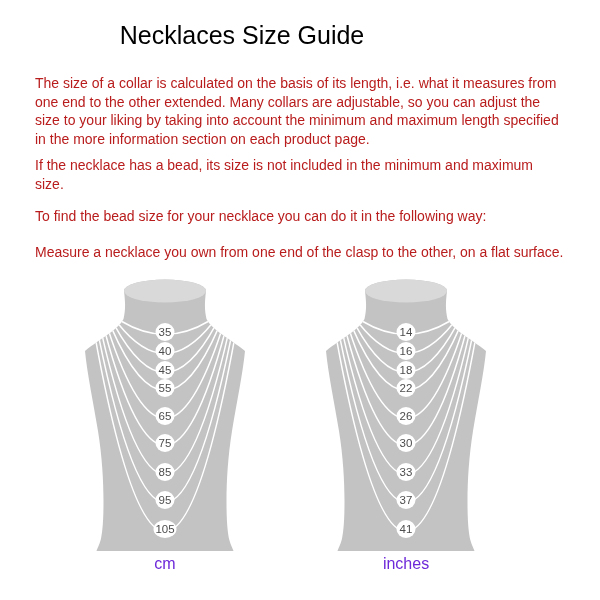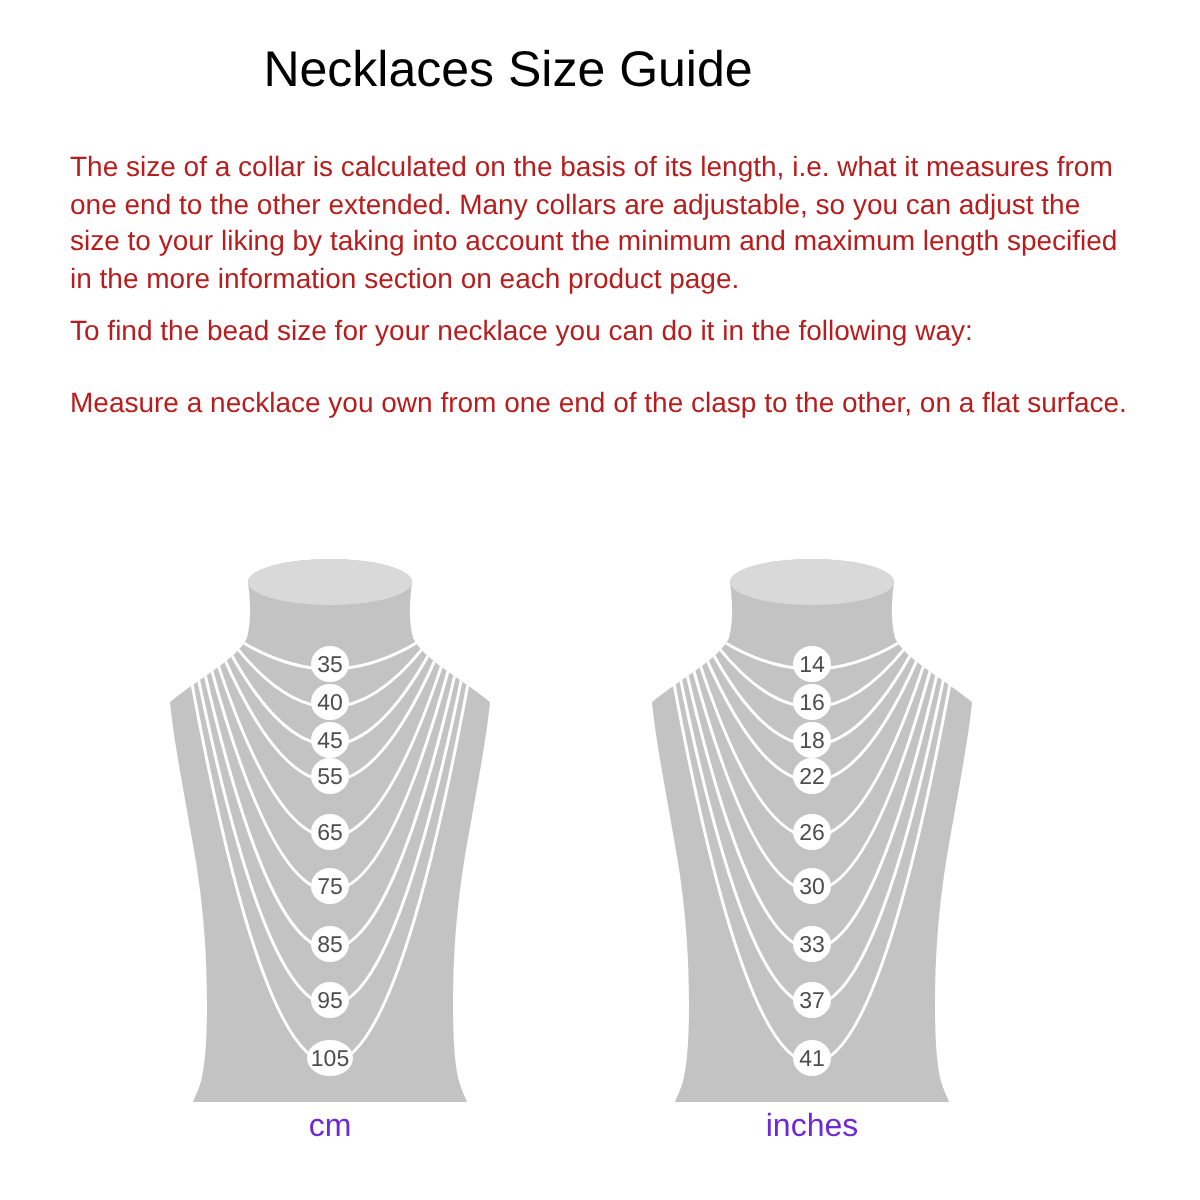--- a/index.html
+++ b/index.html
@@ -14,21 +14,20 @@
   .page { position: absolute; inset: 0; }
   .title {
     position: absolute;
     top: 20px; left: 0; width: 484px;
     text-align: center;
     font-size: 25px;
     line-height: 30px;
     font-weight: 400;
     color: #000000;
     white-space: pre;
-    padding-left: 12px;
   }
   .copy {
     position: absolute;
     top: 74px; left: 35px; width: 560px;
   }
   .copy p {
     margin: 0;
     font-size: 14px;
     line-height: 18.5px;
     white-space: pre;
@@ -57,20 +56,22 @@
 
 <div class="page">
 
   <div class="title">Necklaces Size Guide</div>
 
   <div class="copy">
     <p class="p1">The size of a collar is calculated on the basis of its length, i.e. what it measures from
 one end to the other extended. Many collars are adjustable, so you can adjust the
 size to your liking by taking into account the minimum and maximum length specified
 in the more information section on each product page.</p>
+    <p class="p2">If the necklace has a bead, its size is not included in the minimum and maximum
+size.</p>
     <p class="p3">To find the bead size for your necklace you can do it in the following way:</p>
     <p class="p4">Measure a necklace you own from one end of the clasp to the other, on a flat surface.</p>
   </div>
 
   <svg class="bust bust-cm" viewBox="0 0 200 300" xmlns="http://www.w3.org/2000/svg">
     <defs>
       <clipPath id="clip-cm">
           <use href="#bustbody-cm"></use>
         </clipPath>
     </defs>

